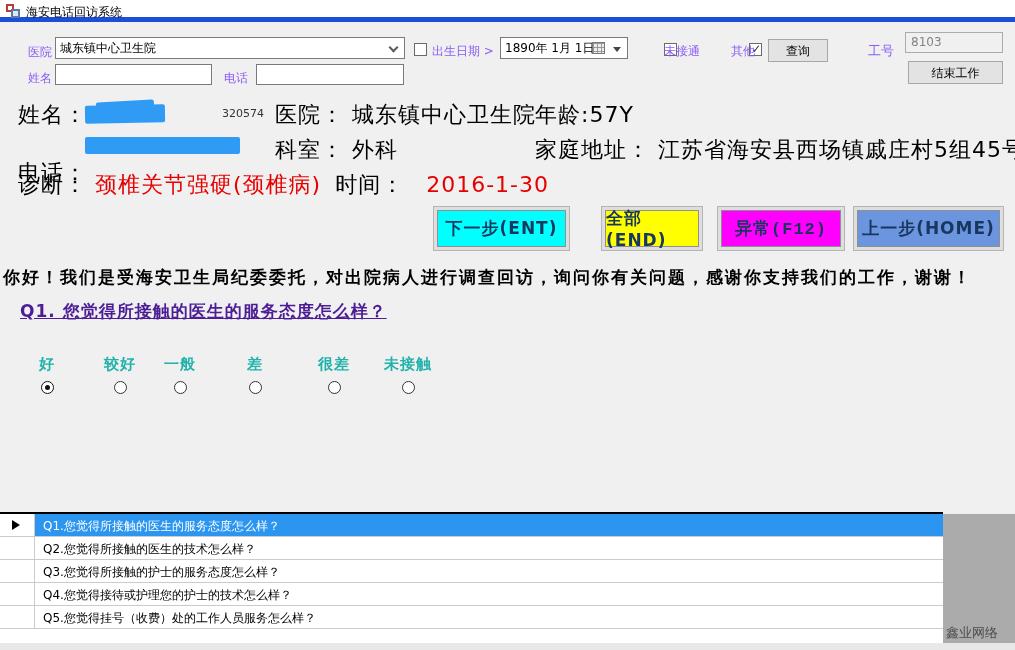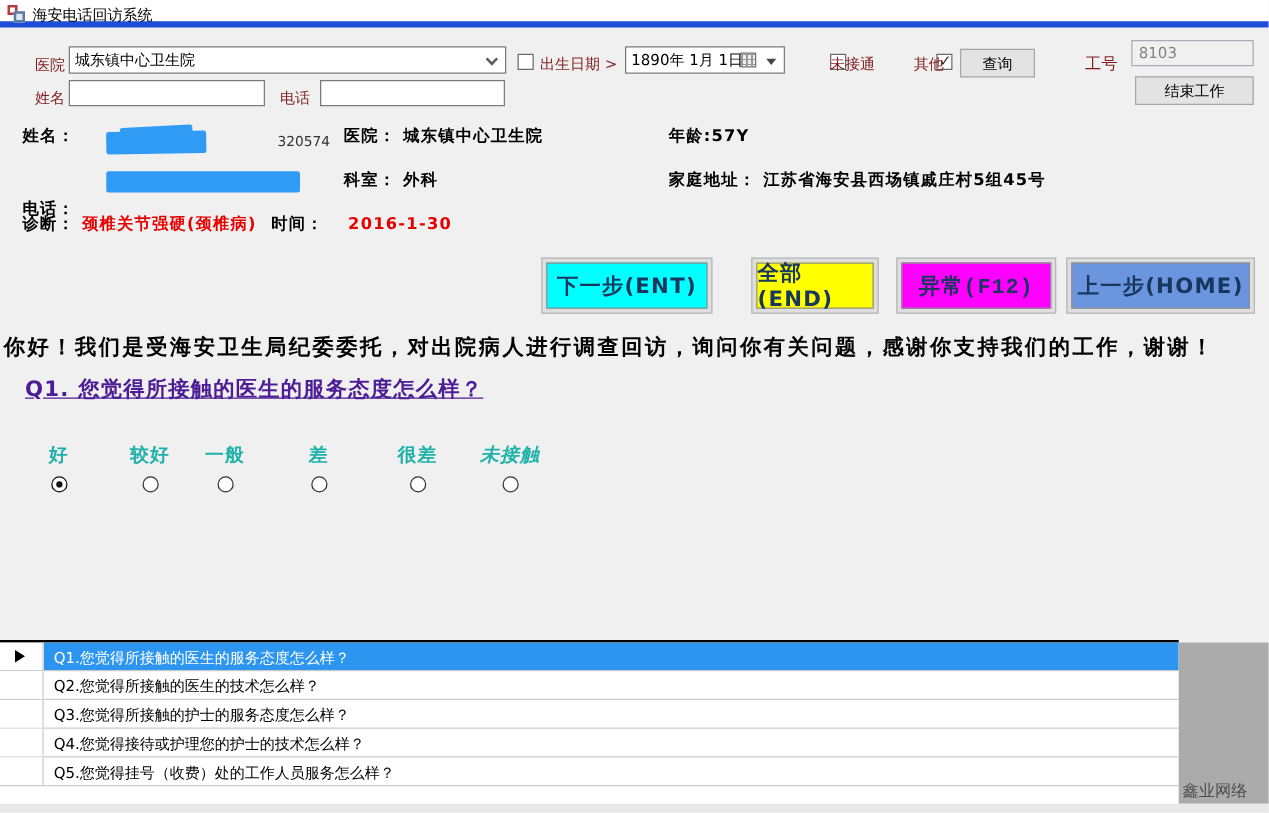--- a/index.html
+++ b/index.html
@@ -15,21 +15,21 @@
   .titlebar { left:0; top:0; width:1015px; height:22px; background:#ffffff;
               border-bottom:5px solid #1d4ed8; }
   .app-icon { left:6px; top:4px; width:15px; height:15px; }
   .app-icon .sq1 { position:absolute; left:0; top:0; width:8px; height:8px;
                    background:#fff; border:2px solid #b43c3c; }
   .app-icon .sq2 { position:absolute; left:5px; top:5px; width:9px; height:9px;
                    background:#dfe7f2; border:2px solid #5a7ba6; }
   .title-text { left:26px; top:4px; font-size:12px; color:#000; }
 
   
-  .lbl { font-size:12px; color:#7f1d1d; }
+  .lbl { font-size:12px; color:#8b5cf6; }
   .textbox { background:#fff; border:1px solid #7a7a7a; font-size:12px;
              color:#000; padding:2px 4px; }
   .combo { background:#fff; border:1px solid #7a7a7a; font-size:12px;
            padding:2px 4px; }
   .chev { position:absolute; right:7px; top:6px; width:7px; height:7px;
           border-right:2px solid #5a5a5a; border-bottom:2px solid #5a5a5a;
           transform:rotate(45deg); }
   .checkbox { width:13px; height:13px; background:#fff; border:1px solid #6a6a6a;
               display:inline-block; position:relative; }
   .checkbox .mark { position:absolute; left:1px; top:-2px; font-size:12px;
@@ -40,21 +40,21 @@
                  color:#838383; padding:2px 5px; }
   .cal-icon { position:absolute; width:13px; height:12px; border:1px solid #777;
               background:
                 repeating-linear-gradient(to right,#999 0 1px,transparent 1px 4px),
                 repeating-linear-gradient(to bottom,#999 0 1px,transparent 1px 4px),
                 #eee; }
   .dd-arrow { position:absolute; width:0; height:0; border-left:4px solid transparent;
               border-right:4px solid transparent; border-top:5px solid #444; }
 
   
-  .info { font-size:13px; font-weight:bold; color:#000; letter-spacing:1px;
+  .info { font-size:22px; font-weight:normal; color:#000; letter-spacing:1px;
           white-space:nowrap; }
   .info .red { color:#e60000; }
   .redact { background:#2f9bf5; border-radius:2px; }
   .small-num { font-size:11px; color:#333; font-weight:normal; }
 
   
   .act-frame { border:1px solid #b5b5b5; background:#dedede; padding:3px;
                height:45px; }
   .act-btn { width:100%; height:100%; border:1px solid #8f8f8f;
              display:flex; align-items:center; justify-content:center;
@@ -201,21 +201,21 @@
       <div class="radio"></div>
     </div>
     <div class="option" style="left: 215px;">
       <div class="opt-label" style="color: rgb(32, 178, 170);">差</div>
       <div class="radio"></div>
     </div>
     <div class="option" style="left: 294px;">
       <div class="opt-label" style="color: rgb(32, 178, 170);">很差</div>
       <div class="radio"></div>
     </div>
-    <div class="option" style="left: 368px; font-style: italic;">
+    <div class="option" style="left: 368px;">
       <div class="opt-label" style="color: rgb(32, 178, 170);">未接触</div>
       <div class="radio"></div>
     </div>
   </div>
 
 
 <div class="abs grid">
   <div id="grid-rows">
       <div class="grow selected">
         <div class="sel-cell">

